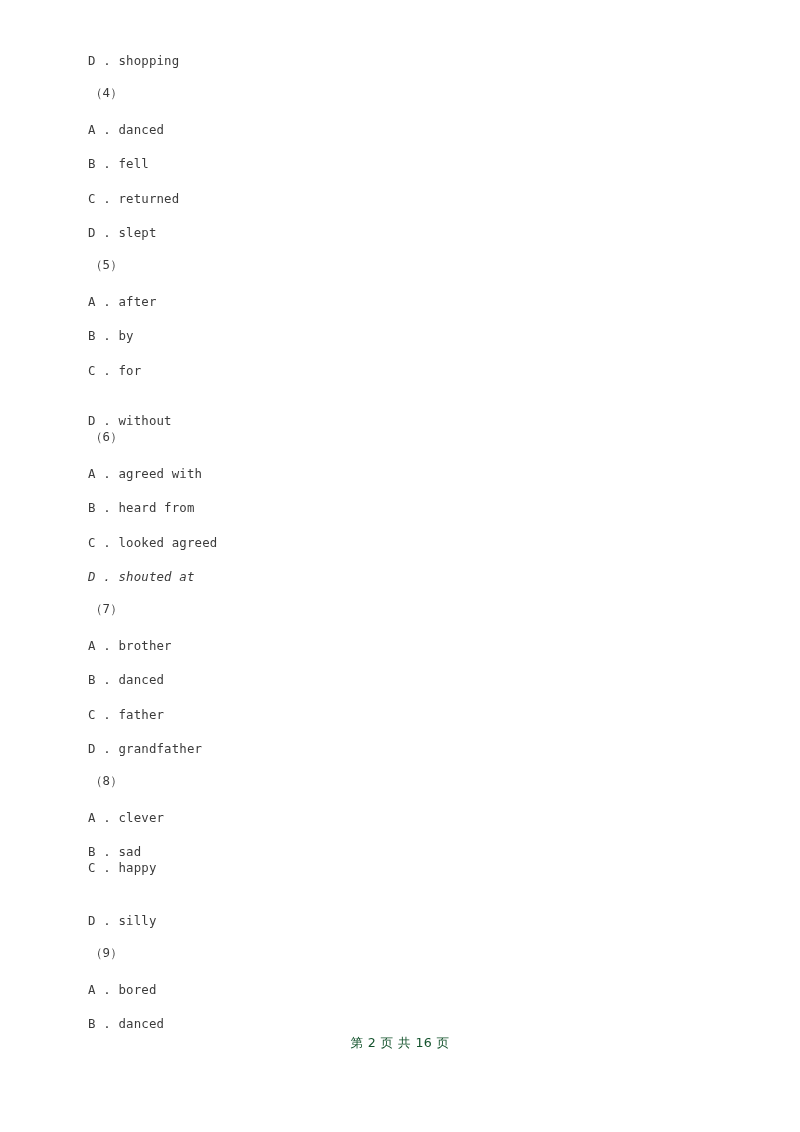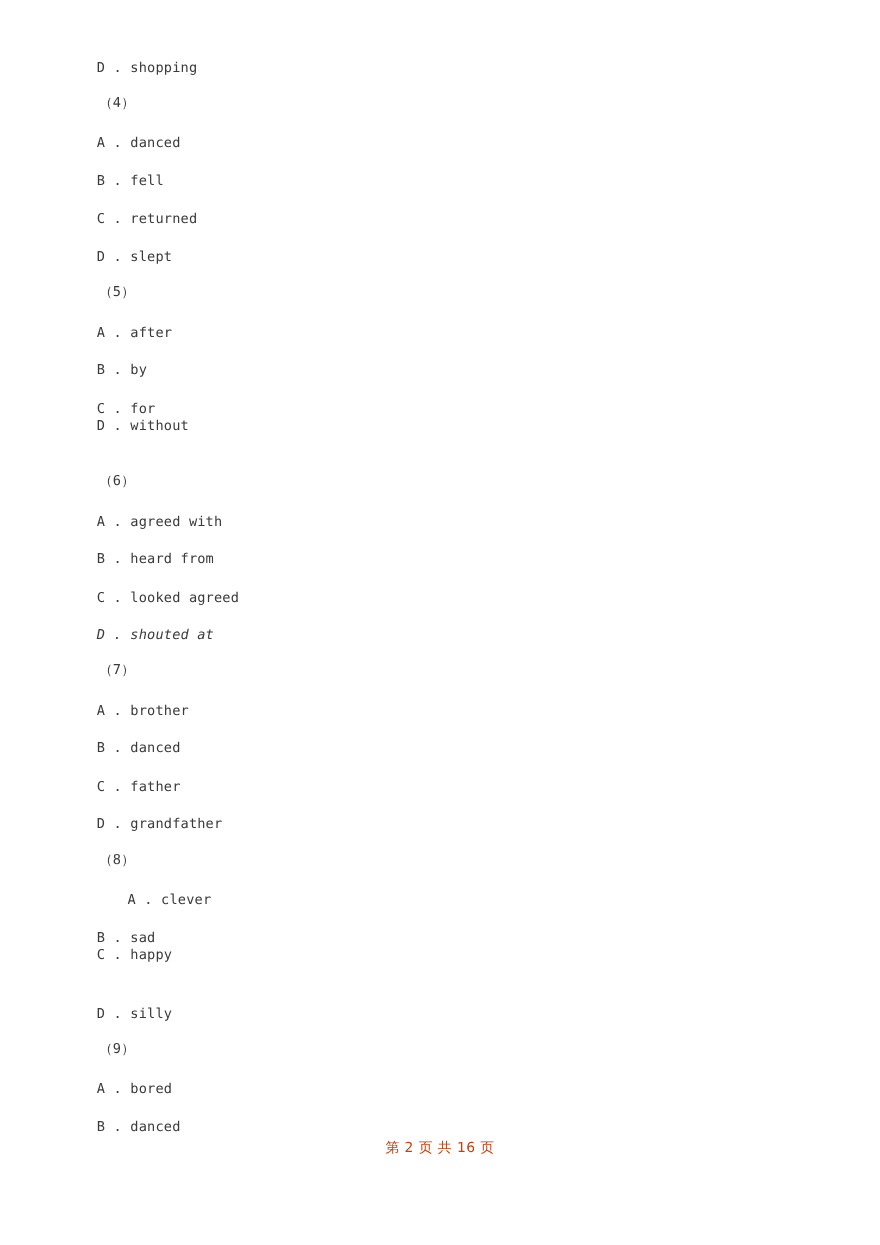--- a/index.html
+++ b/index.html
@@ -51,21 +51,21 @@
     font-size: 12.4px;
     letter-spacing: 0.2px;
   }
 
   .footer {
     position: absolute;
     top: 1035px;
     left: 0;
     width: 800px;
     text-align: center;
-    color: #c2410c;
+    color: #14532d;
     font-size: 12.6px;
     white-space: pre;
     font-family: "DejaVu Sans", "Liberation Sans", sans-serif;
     letter-spacing: 0.4px;
   }
 </style>
 </head>
 <body>
 
 <div class="page">
@@ -73,33 +73,33 @@
       <div class="line option" style="top: 54px;">D . shopping</div>
       <div class="line qnum" style="top: 86px;">（4）</div>
       <div class="line option" style="top: 123px;">A . danced</div>
       <div class="line option" style="top: 157px;">B . fell</div>
       <div class="line option" style="top: 192px;">C . returned</div>
       <div class="line option" style="top: 226px;">D . slept</div>
       <div class="line qnum" style="top: 258px;">（5）</div>
       <div class="line option" style="top: 295px;">A . after</div>
       <div class="line option" style="top: 329px;">B . by</div>
       <div class="line option" style="top: 364px;">C . for</div>
-      <div class="line option" style="top: 380px;">D . without</div>
+      <div class="line option" style="top: 414px;">D . without</div>
       <div class="line qnum" style="top: 430px;">（6）</div>
       <div class="line option" style="top: 467px;">A . agreed with</div>
       <div class="line option" style="top: 501px;">B . heard from</div>
       <div class="line option" style="top: 536px;">C . looked agreed</div>
       <div class="line option" style="top: 570px; font-style: italic;">D . shouted at</div>
       <div class="line qnum" style="top: 602px;">（7）</div>
       <div class="line option" style="top: 639px;">A . brother</div>
       <div class="line option" style="top: 673px;">B . danced</div>
       <div class="line option" style="top: 708px;">C . father</div>
       <div class="line option" style="top: 742px;">D . grandfather</div>
       <div class="line qnum" style="top: 774px;">（8）</div>
-      <div class="line option" style="top: 811px; margin-left: 28px;">A . clever</div>
+      <div class="line option" style="top: 811px;">A . clever</div>
       <div class="line option" style="top: 845px;">B . sad</div>
       <div class="line option" style="top: 861px;">C . happy</div>
       <div class="line option" style="top: 914px;">D . silly</div>
       <div class="line qnum" style="top: 946px;">（9）</div>
       <div class="line option" style="top: 983px;">A . bored</div>
       <div class="line option" style="top: 1017px;">B . danced</div>
     </div>
   <div class="footer">第 2 页 共 16 页</div>
 </div>
 

